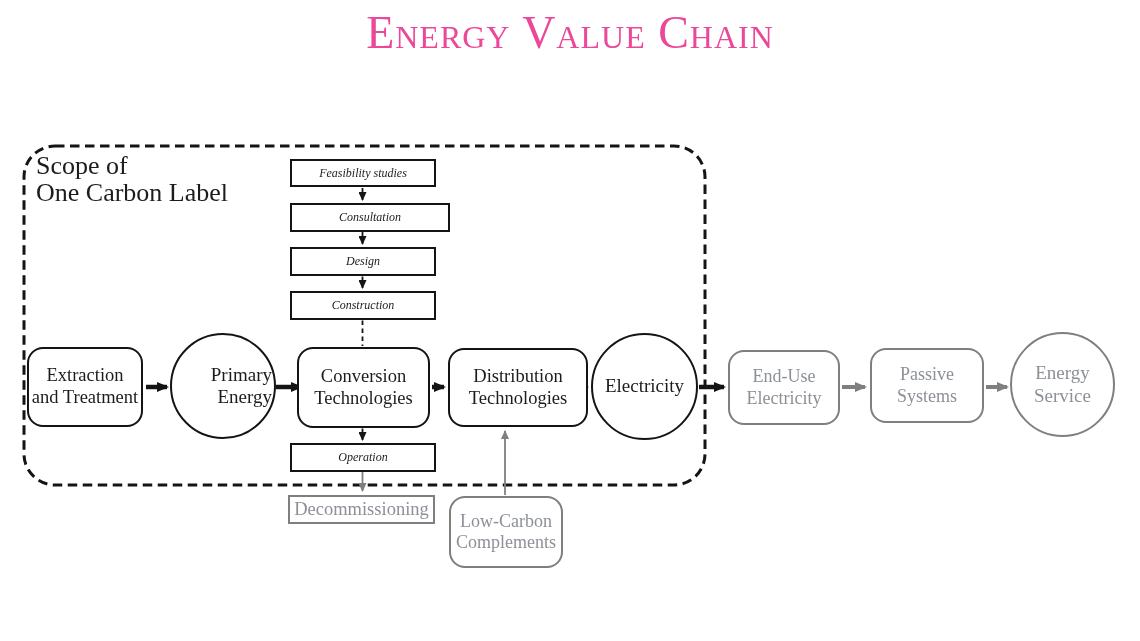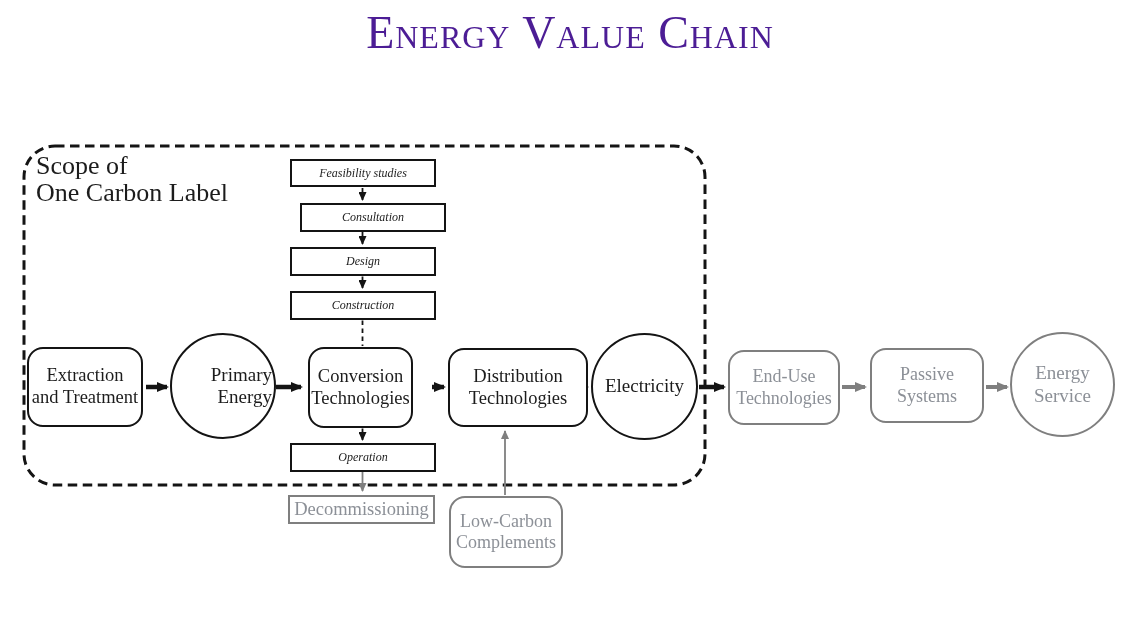--- a/index.html
+++ b/index.html
@@ -2,21 +2,21 @@
 <html><head>
 <meta charset="utf-8">
 <style>
   html,body{margin:0;padding:0;background:#ffffff;}
   .canvas{
     position:relative;width:1140px;height:641px;background:#ffffff;
     font-family:"Liberation Serif",serif;overflow:hidden;color:#1c1c1c;
   }
   .title{
     position:absolute;left:0;top:6px;width:100%;text-align:center;
-    font-variant:small-caps;font-size:46px;letter-spacing:1px;color:#4c1d95;
+    font-variant:small-caps;font-size:46px;letter-spacing:1px;color:#ec4899;
   }
   .overlay{position:absolute;left:0;top:0;}
   .scope-label{
     position:absolute;left:36px;top:152px;font-size:26px;line-height:27px;color:#1c1c1c;
   }
   .node{
     position:absolute;display:flex;align-items:center;justify-content:center;
     text-align:center;box-sizing:border-box;line-height:1.18;background:#ffffff;
     color:#1c1c1c;padding:1px 2px;
   }
@@ -70,31 +70,31 @@
     <path d="M362.5,471 L362.5,491" stroke="#7f7f7f" stroke-width="1.8" marker-end="url(#msg)"></path>
     <path d="M505,495 L505,431" stroke="#7f7f7f" stroke-width="1.8" marker-end="url(#msg)"></path>
   </svg>
 
   <div class="scope-label">
     <div>Scope of</div>
     <div>One Carbon Label</div>
   </div>
 
   <div class="node rect f17" style="left:290px;top:159px;width:146px;height:28px;">Feasibility studies</div>
-  <div class="node rect f17" style="left:290px;top:203px;width:146px;height:29px;margin-left:10px;">Consultation</div>
+  <div class="node rect f17" style="left:290px;top:203px;width:160px;height:29px;">Consultation</div>
   <div class="node rect f17" style="left:290px;top:247px;width:146px;height:29px;">Design</div>
   <div class="node rect f17" style="left:290px;top:291px;width:146px;height:29px;">Construction</div>
 
   <div class="node round f185" style="left:27px;top:347px;width:116px;height:80px;">Extraction and Treatment</div>
   <div class="node circle f19" style="left:170px;top:333px;width:106px;height:106px;text-align:right;">Primary Energy</div>
-  <div class="node round f185" style="left:308px;top:347px;width:105px;height:81px;">Conversion Technologies</div>
+  <div class="node round f185" style="left:297px;top:347px;width:133px;height:81px;">Conversion Technologies</div>
   <div class="node round f185" style="left:448px;top:348px;width:140px;height:79px;">Distribution Technologies</div>
   <div class="node circle f19" style="left:591px;top:333px;width:107px;height:107px;">Electricity</div>
 
-  <div class="node round gray f18" style="left:728px;top:350px;width:112px;height:75px;">End-Use Technologies</div>
+  <div class="node round gray f18" style="left:728px;top:350px;width:112px;height:75px;">End-Use Electricity</div>
   <div class="node round gray f18" style="left:870px;top:348px;width:114px;height:75px;">Passive Systems</div>
   <div class="node circle gray f19" style="left:1010px;top:332px;width:105px;height:105px;">Energy Service</div>
 
   <div class="node rect f17" style="left:290px;top:443px;width:146px;height:29px;">Operation</div>
   <div class="node rect gray f185" style="left:288px;top:495px;width:147px;height:29px;border-width:2px;">Decommissioning</div>
   <div class="node round gray f18" style="left:449px;top:496px;width:114px;height:72px;">Low-Carbon Complements</div>
 
 </div>
 
 </body></html>

